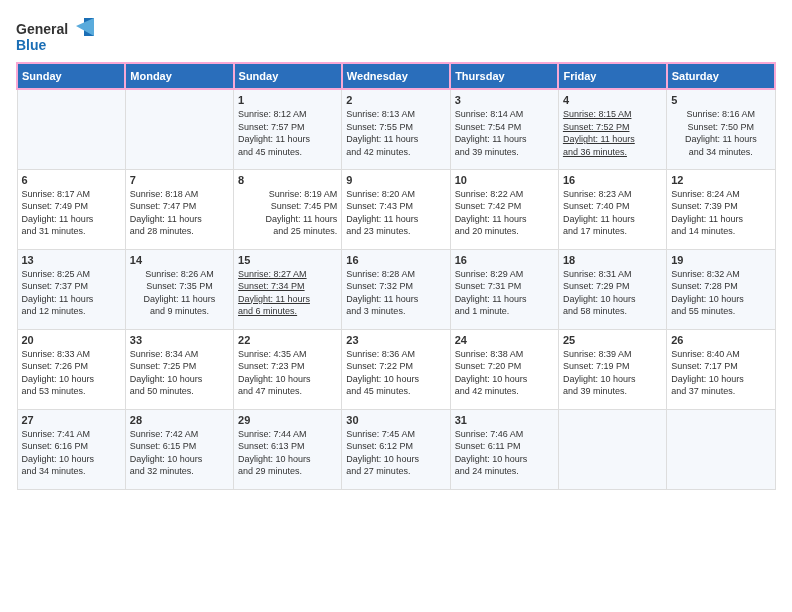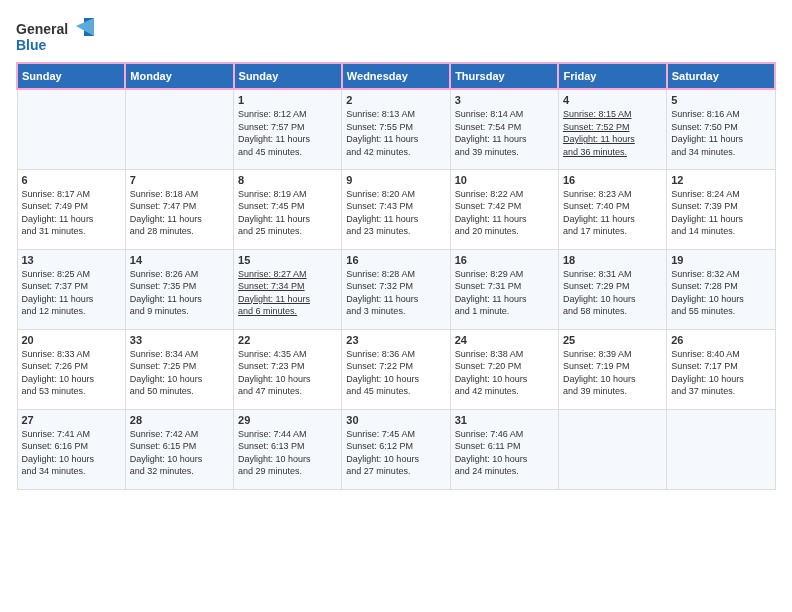--- a/index.html
+++ b/index.html
@@ -125,21 +125,21 @@
         </td>
         <td>
           <span class="day-number">4</span>
           <div class="day-info" style="white-space: pre-line; text-decoration: underline;">Sunrise: 8:15 AM
 Sunset: 7:52 PM
 Daylight: 11 hours
 and 36 minutes.</div>
         </td>
         <td>
           <span class="day-number">5</span>
-          <div class="day-info" style="white-space: pre-line;">Sunrise: 8:16 AM
+          <div class="day-info" style="white-space: pre-line; text-align: center;">Sunrise: 8:16 AM
 Sunset: 7:50 PM
 Daylight: 11 hours
 and 34 minutes.</div>
         </td>
       </tr>
       <tr>
         <td>
           <span class="day-number">6</span>
           <div class="day-info" style="white-space: pre-line;">Sunrise: 8:17 AM
 Sunset: 7:49 PM
@@ -148,21 +148,21 @@
         </td>
         <td>
           <span class="day-number">7</span>
           <div class="day-info" style="white-space: pre-line;">Sunrise: 8:18 AM
 Sunset: 7:47 PM
 Daylight: 11 hours
 and 28 minutes.</div>
         </td>
         <td>
           <span class="day-number">8</span>
-          <div class="day-info" style="white-space: pre-line;">Sunrise: 8:19 AM
+          <div class="day-info" style="white-space: pre-line; text-align: right;">Sunrise: 8:19 AM
 Sunset: 7:45 PM
 Daylight: 11 hours
 and 25 minutes.</div>
         </td>
         <td>
           <span class="day-number">9</span>
           <div class="day-info" style="white-space: pre-line;">Sunrise: 8:20 AM
 Sunset: 7:43 PM
 Daylight: 11 hours
 and 23 minutes.</div>
@@ -192,21 +192,21 @@
       <tr>
         <td>
           <span class="day-number">13</span>
           <div class="day-info" style="white-space: pre-line;">Sunrise: 8:25 AM
 Sunset: 7:37 PM
 Daylight: 11 hours
 and 12 minutes.</div>
         </td>
         <td>
           <span class="day-number">14</span>
-          <div class="day-info" style="white-space: pre-line;">Sunrise: 8:26 AM
+          <div class="day-info" style="white-space: pre-line; text-align: center;">Sunrise: 8:26 AM
 Sunset: 7:35 PM
 Daylight: 11 hours
 and 9 minutes.</div>
         </td>
         <td>
           <span class="day-number">15</span>
           <div class="day-info" style="white-space: pre-line; text-decoration: underline;">Sunrise: 8:27 AM
 Sunset: 7:34 PM
 Daylight: 11 hours
 and 6 minutes.</div>

